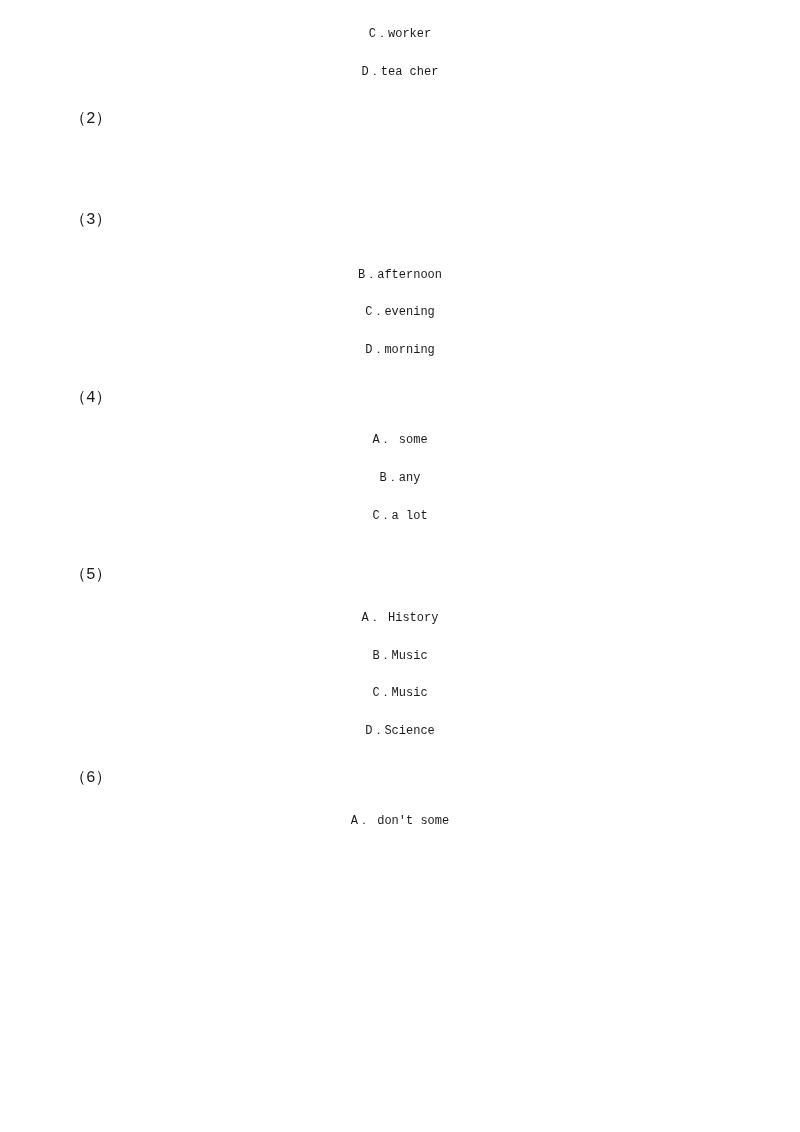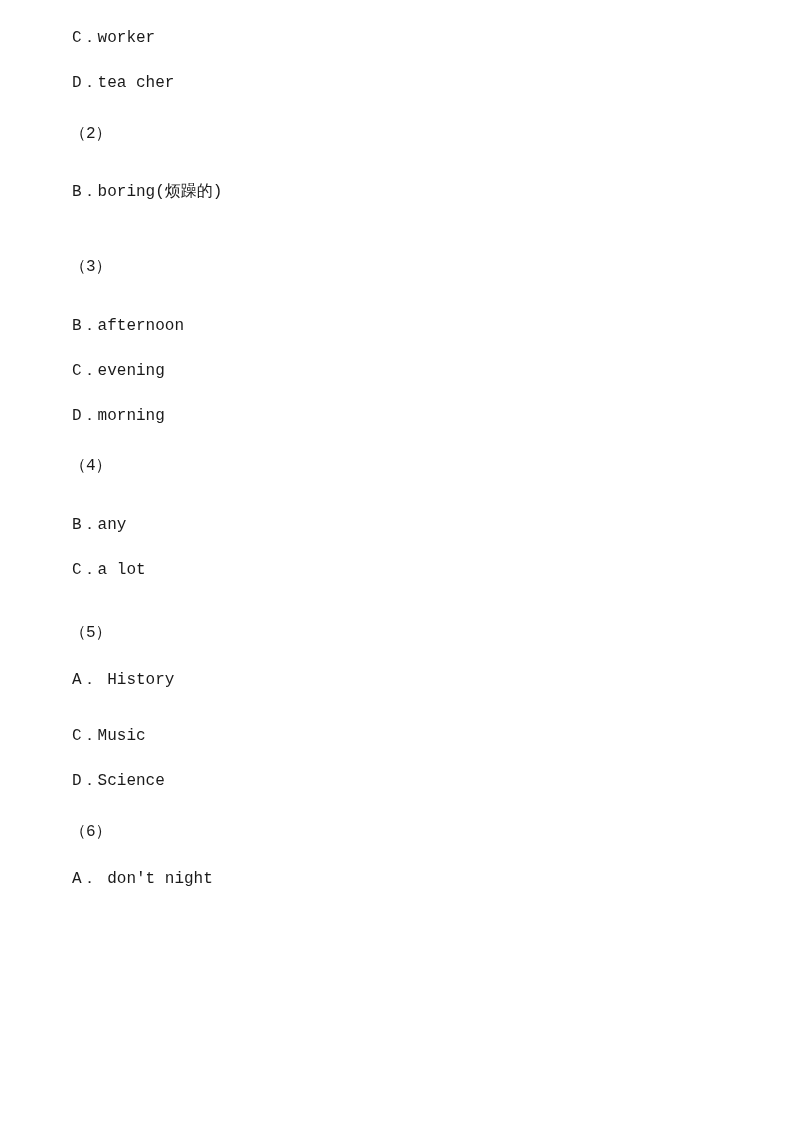--- a/index.html
+++ b/index.html
@@ -23,62 +23,64 @@
       margin: 4px 0;
       white-space: pre;
     }
     .section-label {
       display: block;
       margin: 10px 0 6px 10px;
       font-size: 16px;
     }
     .option {
       display: block;
-      margin: 4px 12px;
-      font-size: 16px;
+      margin: 4px 3px;
+      font-size: 12px;
+      text-align: center;
     }
   </style>
 </head>
 <body>
 
 <div id="content-area">
     <span class="option">C．worker</span>
     <span class="line" style="display: block; height: 8px;">&nbsp;</span>
     <span class="option">D．tea cher</span>
     <span class="line" style="display: block; height: 8px;">&nbsp;</span>
     <span class="section-label">（2）</span>
     <span class="line" style="display: block; height: 8px;">&nbsp;</span>
     <span class="line" style="display: block; height: 8px;">&nbsp;</span>
-    <span class="option">B．boring(烦躁的)</span>
     <span class="line" style="display: block; height: 8px;">&nbsp;</span>
     <span class="line" style="display: block; height: 8px;">&nbsp;</span>
     <span class="line" style="display: block; height: 8px;">&nbsp;</span>
     <span class="section-label">（3）</span>
     <span class="line" style="display: block; height: 8px;">&nbsp;</span>
     <span class="line" style="display: block; height: 8px;">&nbsp;</span>
     <span class="option">B．afternoon</span>
     <span class="line" style="display: block; height: 8px;">&nbsp;</span>
     <span class="option">C．evening</span>
     <span class="line" style="display: block; height: 8px;">&nbsp;</span>
     <span class="option">D．morning</span>
     <span class="line" style="display: block; height: 8px;">&nbsp;</span>
     <span class="section-label">（4）</span>
     <span class="line" style="display: block; height: 8px;">&nbsp;</span>
+    <span class="option">A．  some</span>
     <span class="line" style="display: block; height: 8px;">&nbsp;</span>
     <span class="option">B．any</span>
     <span class="line" style="display: block; height: 8px;">&nbsp;</span>
     <span class="option">C．a lot</span>
     <span class="line" style="display: block; height: 8px;">&nbsp;</span>
     <span class="line" style="display: block; height: 8px;">&nbsp;</span>
     <span class="section-label">（5）</span>
     <span class="line" style="display: block; height: 8px;">&nbsp;</span>
     <span class="option">A．  History</span>
     <span class="line" style="display: block; height: 8px;">&nbsp;</span>
+    <span class="option">B．Music</span>
     <span class="line" style="display: block; height: 8px;">&nbsp;</span>
     <span class="option">C．Music</span>
     <span class="line" style="display: block; height: 8px;">&nbsp;</span>
     <span class="option">D．Science</span>
     <span class="line" style="display: block; height: 8px;">&nbsp;</span>
     <span class="section-label">（6）</span>
     <span class="line" style="display: block; height: 8px;">&nbsp;</span>
-    <span class="option">A．  don't night</span>
+    <span class="option">A．  don't some</span>
     <span class="line" style="display: block; height: 8px;">&nbsp;</span>
   </div>
 
 </body></html>

